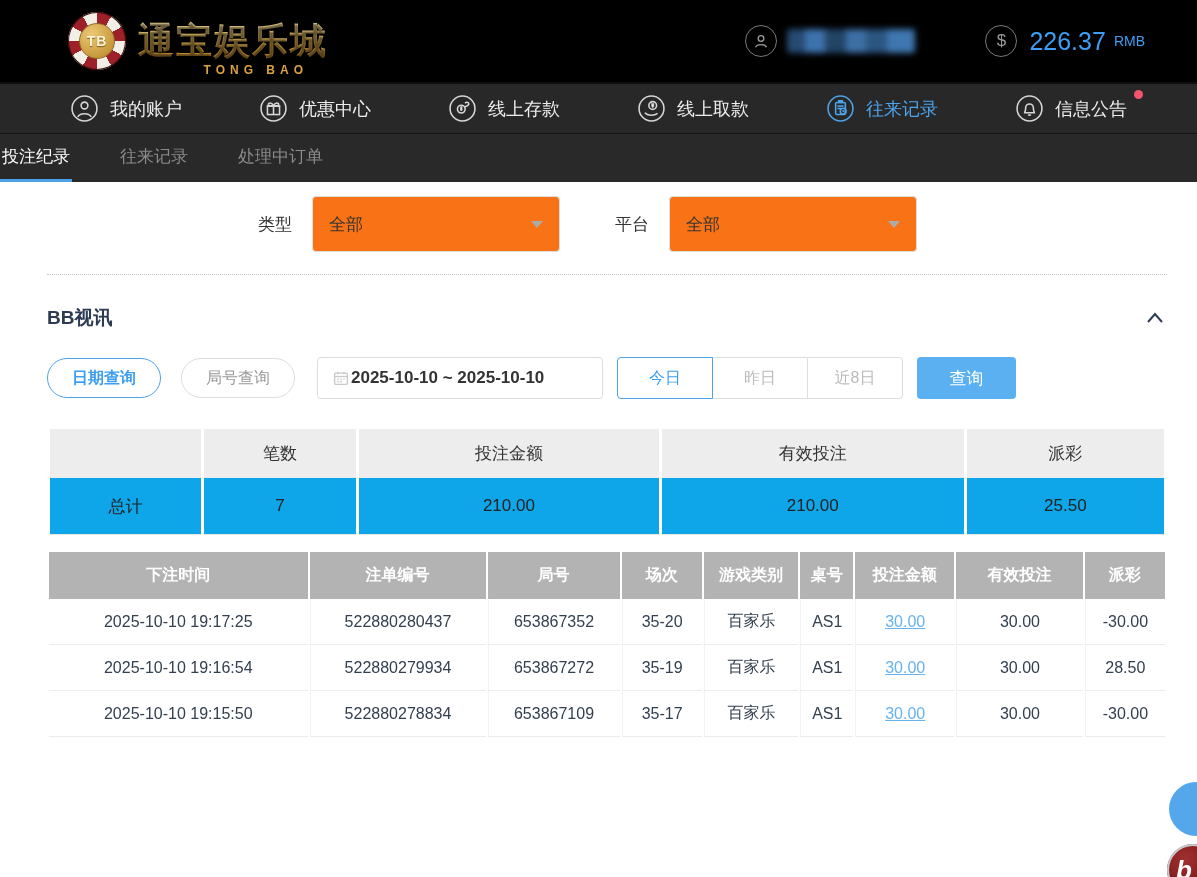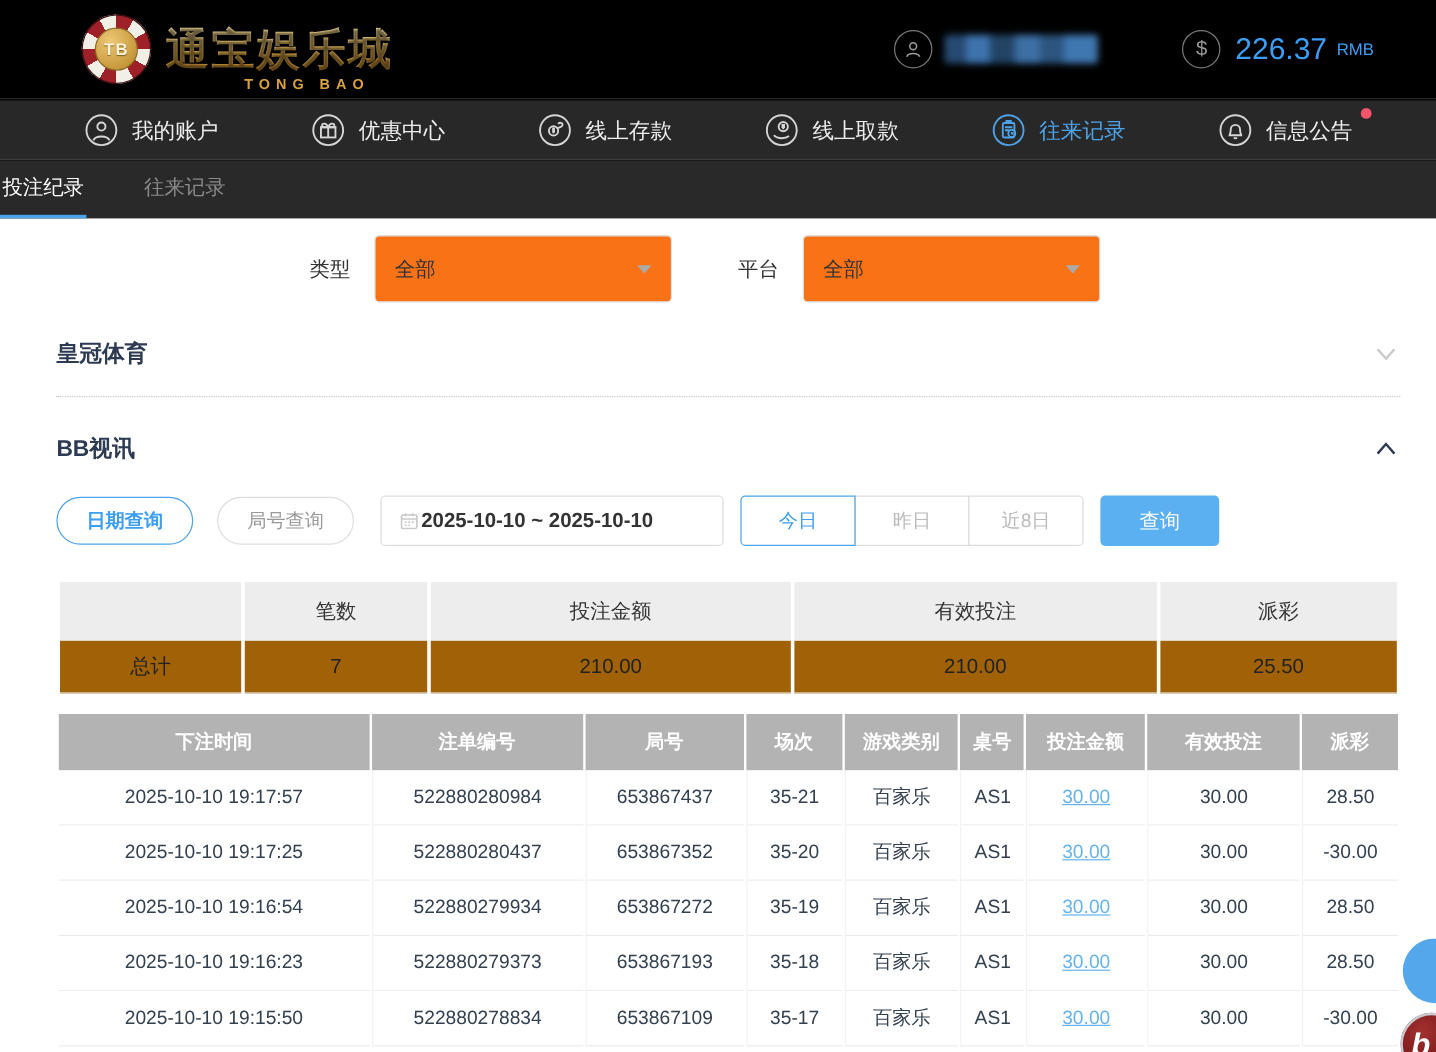--- a/index.html
+++ b/index.html
@@ -90,21 +90,21 @@
   .range-btn.last { border-radius:0 4px 4px 0; }
   .range-btn.active { border:1px solid #4da3ea; color:#3d9ef0; position:relative; z-index:2; }
   .search-btn { margin-left:14px; width:99px; height:42px; background:#5ab0f0; color:#fff;
                 font-size:17px; border:none; border-radius:4px; cursor:pointer; }
 
   
   table { border-collapse:separate; width:100%; }
   .summary-table { margin-top:30px; border-spacing:3px 0; }
   .summary-table th { background:#ededed; height:49px; font-size:17px; color:#333;
                       font-weight:normal; text-align:center; }
-  .summary-table td { background:#a16207; height:44px; font-size:17px; color:#222;
+  .summary-table td { background:#0ea5e9; height:57px; font-size:17px; color:#222;
                       text-align:center; border-bottom:1px solid #e6e6e6; }
 
   
   .bet-table { margin-top:17px; border-spacing:2px 0; }
   .bet-table th { background:#b3b3b3; color:#fff; height:47px; font-size:16px; font-weight:bold;
                   text-align:center; }
   .bet-table td { height:46px; font-size:16px; color:#33404f; text-align:center;
                   border-bottom:1px solid #ececec; border-left:1px solid #f3f3f3; background:#fff; }
   .bet-table td:first-child { border-left:none; }
   .bet-link { color:#66b3f0; text-decoration:underline; cursor:pointer; }
@@ -207,43 +207,38 @@
         <path d="M11 17a1.2 1.2 0 0 0 2 0"></path>
     </svg>
     <span>信息公告</span>
     <span class="notice-dot"></span>
   </div>
 </div>
 
 <div class="tab-strip">
   <div class="tab active">投注纪录</div>
   <div class="tab">往来记录</div>
+  <div class="tab">处理中订单</div>
 </div>
 
 <div class="content">
 
   <div class="filter-row">
     <span class="filter-label first">类型</span>
     <div class="select-box">
       <span>全部</span>
       <span class="caret"></span>
     </div>
     <span class="filter-label">平台</span>
     <div class="select-box">
       <span>全部</span>
       <span class="caret"></span>
     </div>
   </div>
 
-  <div class="section-row">
-    <span class="section-title">皇冠体育</span>
-    <svg class="chev light" viewBox="0 0 24 24" fill="none" stroke="currentColor" stroke-width="2">
-        <polyline points="5 8 12 16 19 8"></polyline>
-      </svg>
-  </div>
   <div class="dotted-divider"></div>
 
   <div class="section-row">
     <span class="section-title">BB视讯</span>
     <svg class="chev dark" viewBox="0 0 24 24" fill="none" stroke="currentColor" stroke-width="2">
         <polyline points="5 16 12 8 19 16"></polyline>
       </svg>
   </div>
 
   <div class="controls-row">
@@ -319,31 +314,20 @@
           <th>场次</th>
           <th>游戏类别</th>
           <th>桌号</th>
           <th>投注金额</th>
           <th>有效投注</th>
           <th>派彩</th>
         </tr>
     </thead>
     <tbody>
         <tr>
-          <td>2025-10-10 19:17:57</td>
-          <td>522880280984</td>
-          <td>653867437</td>
-          <td>35-21</td>
-          <td>百家乐</td>
-          <td>AS1</td>
-          <td><a class="bet-link">30.00</a></td>
-          <td>30.00</td>
-          <td>28.50</td>
-        </tr>
-        <tr>
           <td>2025-10-10 19:17:25</td>
           <td>522880280437</td>
           <td>653867352</td>
           <td>35-20</td>
           <td>百家乐</td>
           <td>AS1</td>
           <td><a class="bet-link">30.00</a></td>
           <td>30.00</td>
           <td class="neg">-30.00</td>
         </tr>
@@ -352,31 +336,20 @@
           <td>522880279934</td>
           <td>653867272</td>
           <td>35-19</td>
           <td>百家乐</td>
           <td>AS1</td>
           <td><a class="bet-link">30.00</a></td>
           <td>30.00</td>
           <td>28.50</td>
         </tr>
         <tr>
-          <td>2025-10-10 19:16:23</td>
-          <td>522880279373</td>
-          <td>653867193</td>
-          <td>35-18</td>
-          <td>百家乐</td>
-          <td>AS1</td>
-          <td><a class="bet-link">30.00</a></td>
-          <td>30.00</td>
-          <td>28.50</td>
-        </tr>
-        <tr>
           <td>2025-10-10 19:15:50</td>
           <td>522880278834</td>
           <td>653867109</td>
           <td>35-17</td>
           <td>百家乐</td>
           <td>AS1</td>
           <td><a class="bet-link">30.00</a></td>
           <td>30.00</td>
           <td class="neg">-30.00</td>
         </tr>

